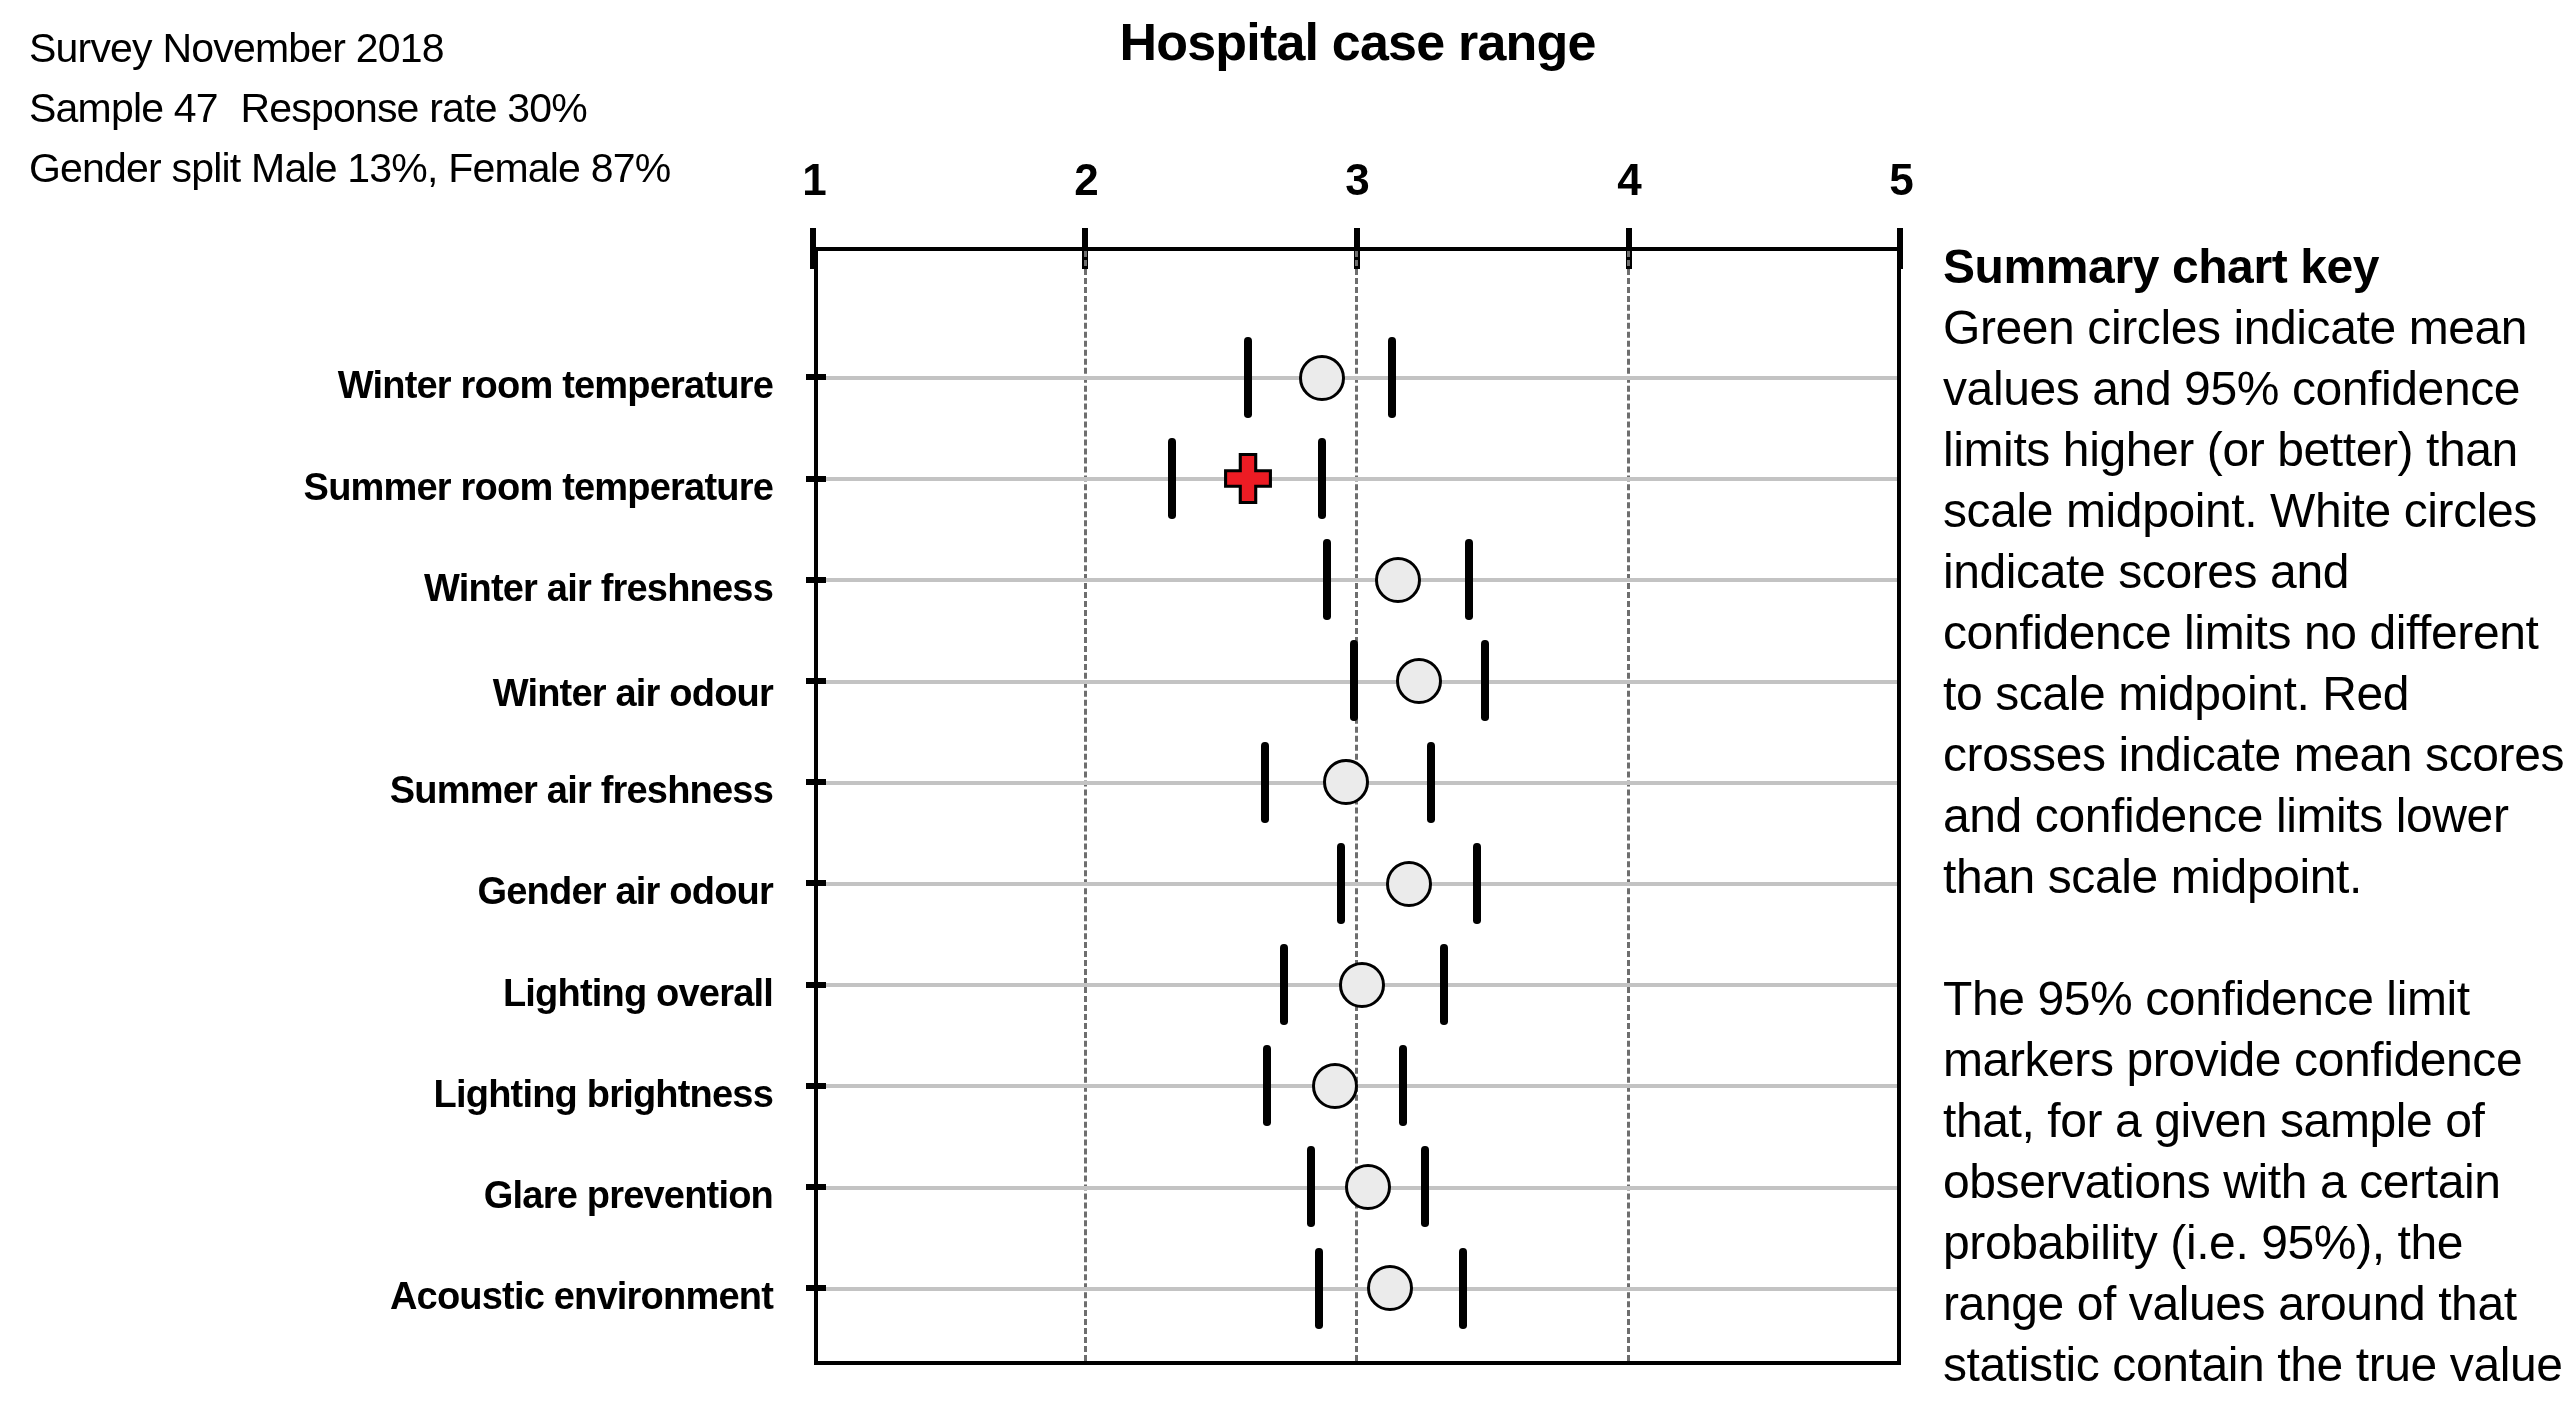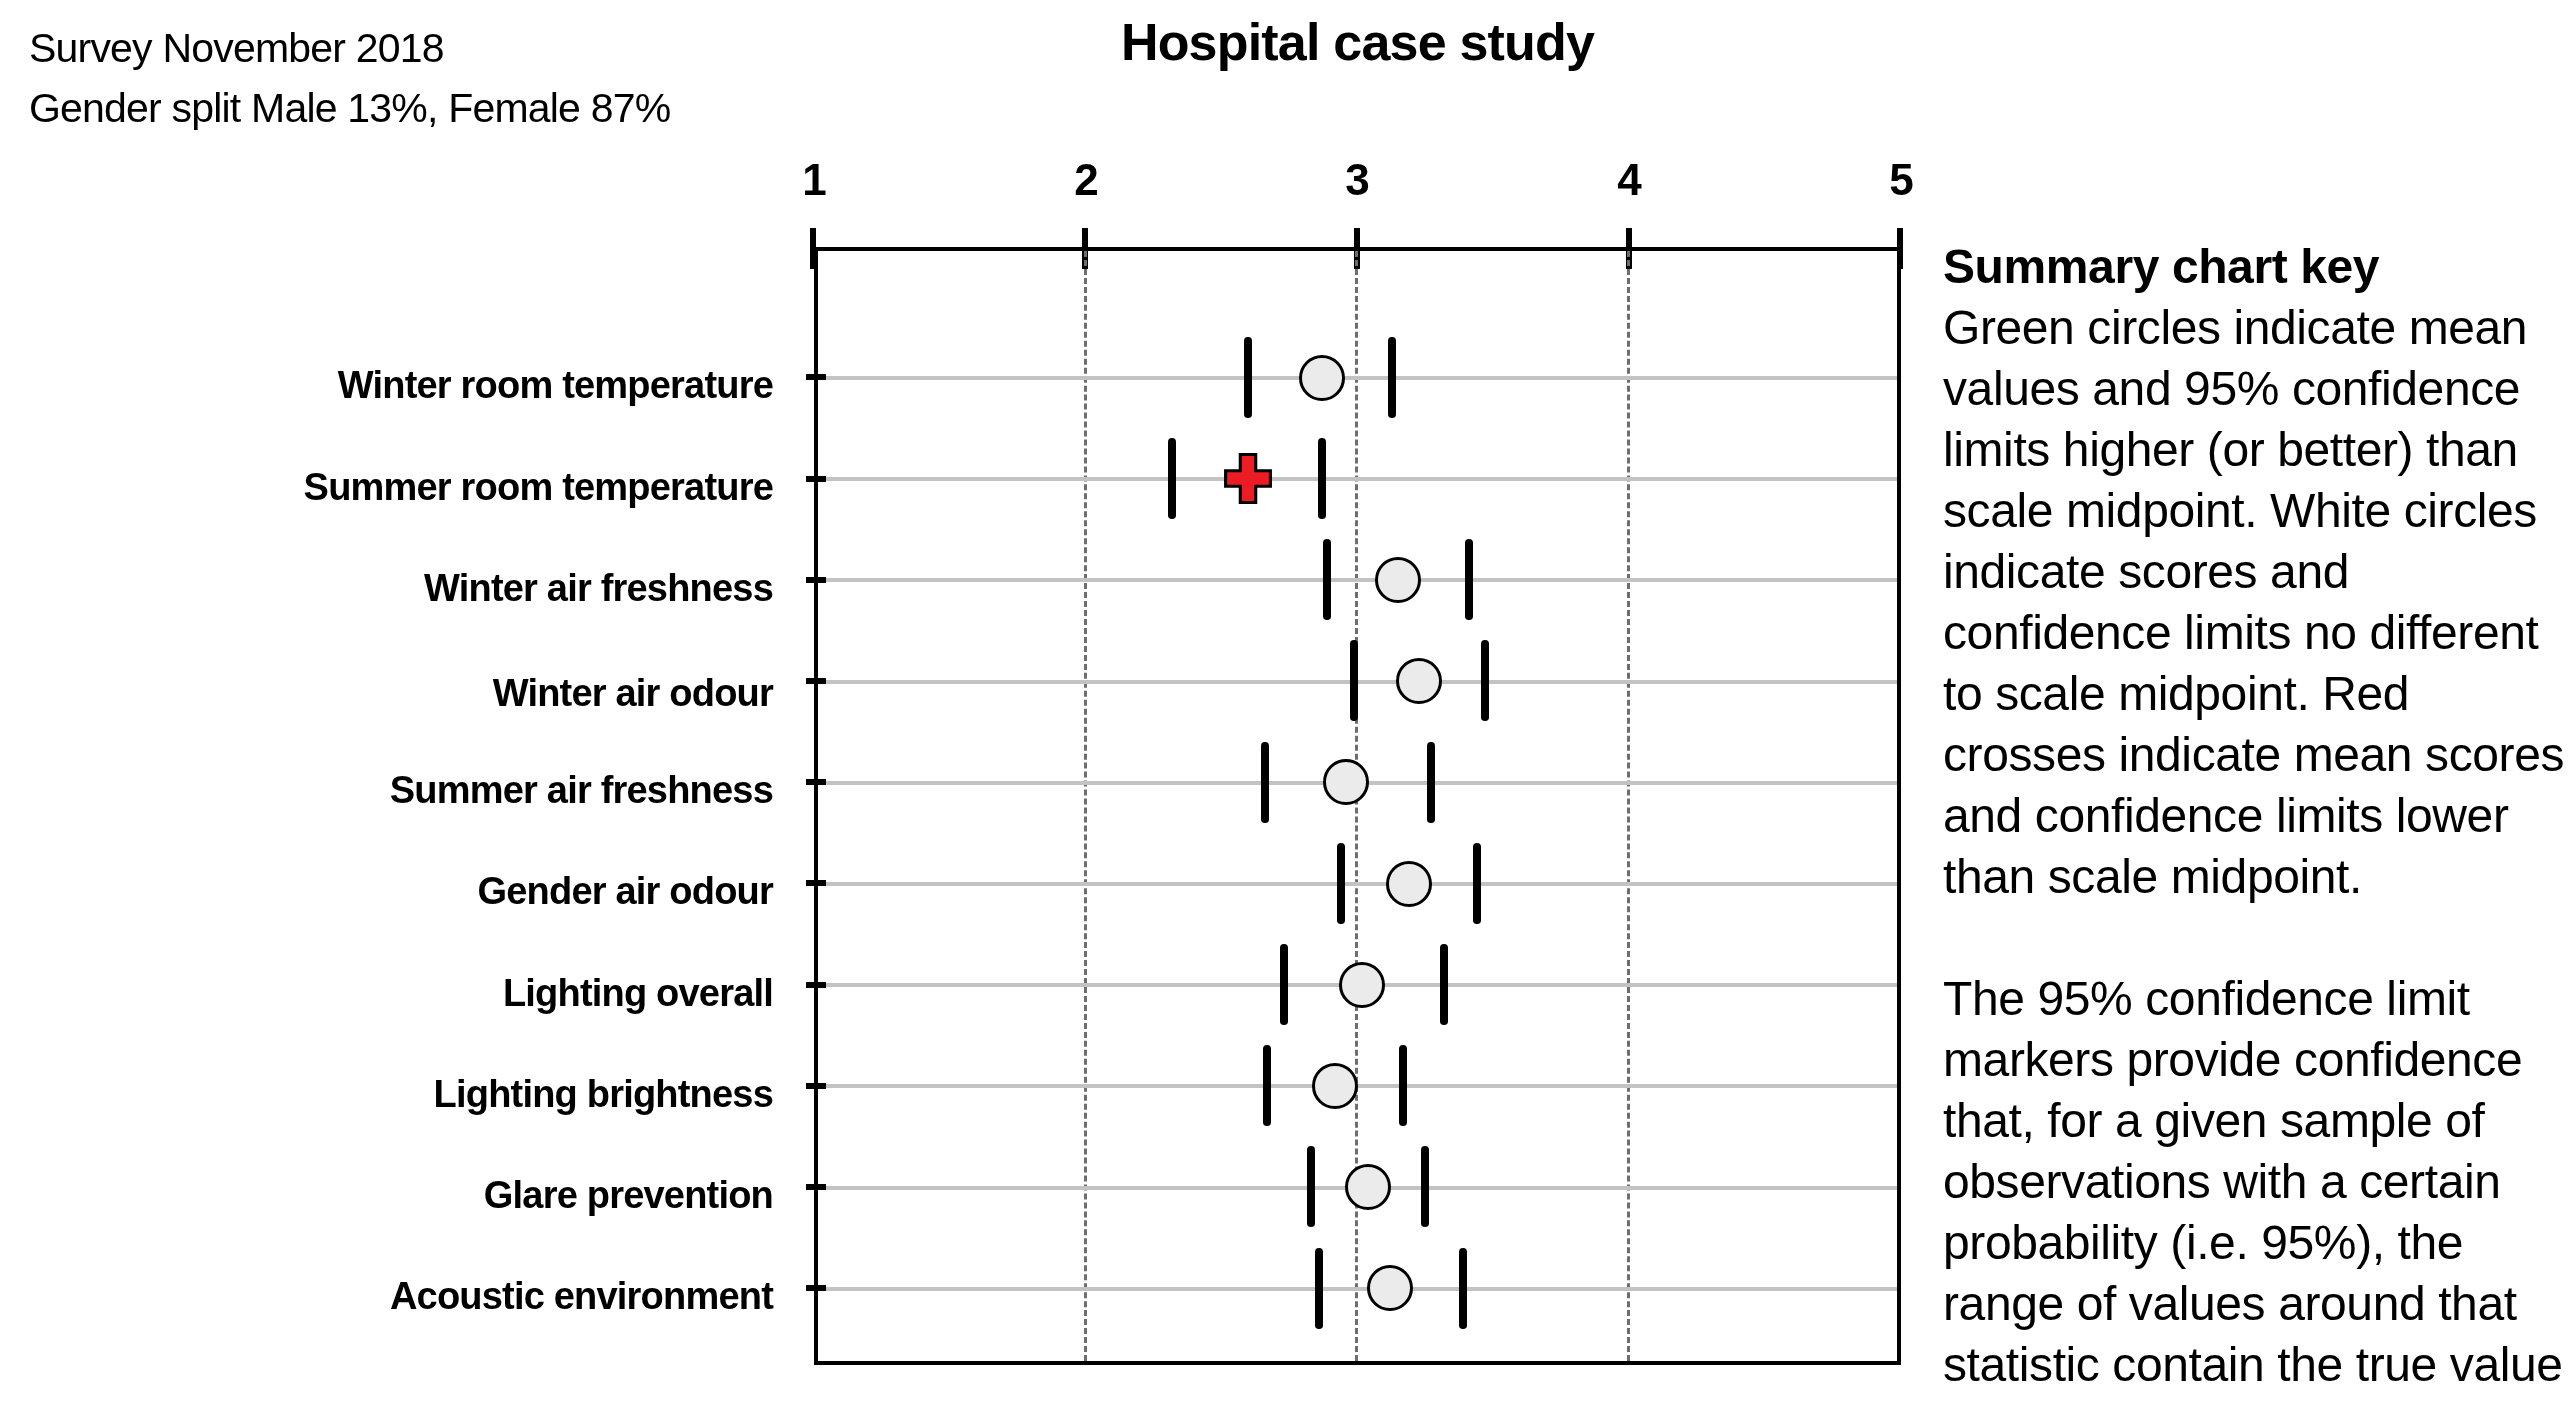--- a/index.html
+++ b/index.html
@@ -124,24 +124,25 @@
   .key p { margin: 0; }
   .key .p2 { margin-top: 61px; }
 </style>
 </head>
 <body>
 
 <div class="page">
 
   <div class="info">
     <div><span class="b">Survey</span> <span>November 2018</span></div>
+    <div><span class="b">Sample</span> <span>47</span><span class="gap"></span><span class="b">Response rate</span> <span>30%</span></div>
     <div><span class="b">Gender split</span> <span>Male 13%, Female 87%</span></div>
   </div>
 
-  <h1 class="title">Hospital case study</h1>
+  <h1 class="title">Hospital case range</h1>
 
   <div id="axis-labels">
       <div class="axis-num" style="left: 753px;">1</div>
       <div class="axis-num" style="left: 1025px;">2</div>
       <div class="axis-num" style="left: 1296px;">3</div>
       <div class="axis-num" style="left: 1568px;">4</div>
       <div class="axis-num" style="left: 1840px;">5</div>
     </div>
 
   <div id="cat-labels">

